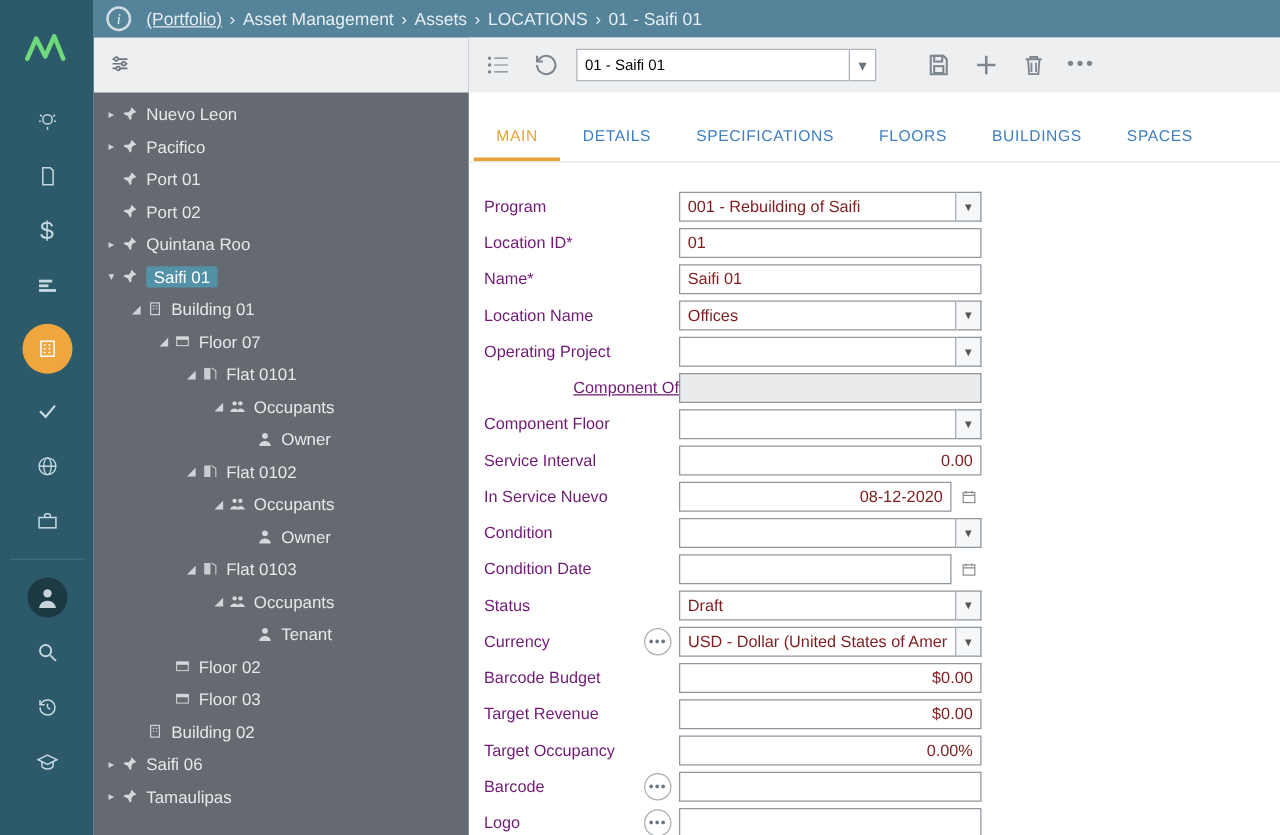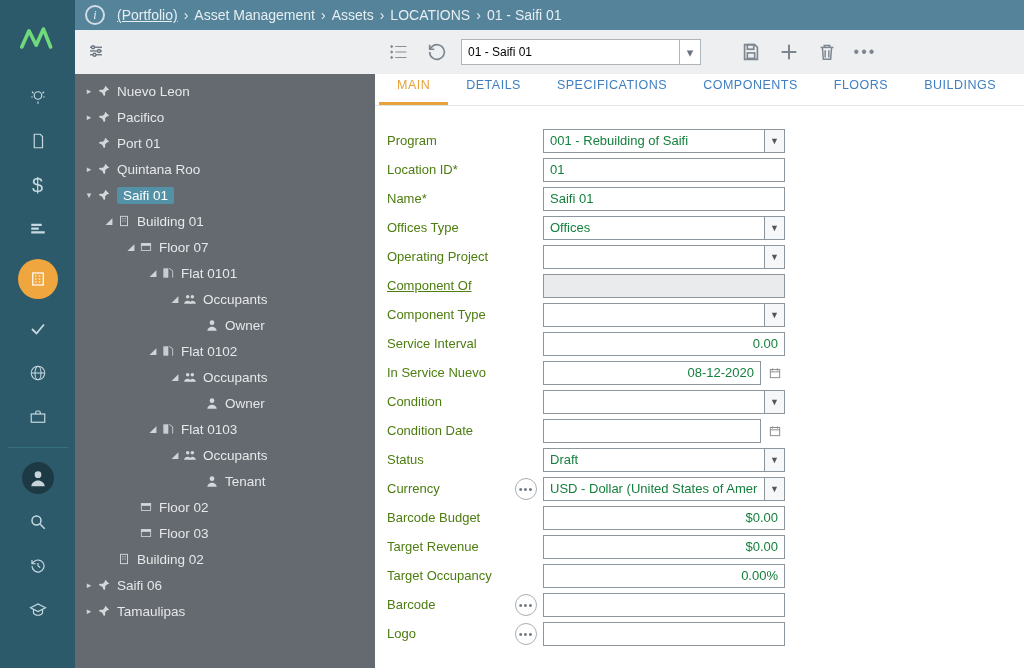--- a/index.html
+++ b/index.html
@@ -33,30 +33,30 @@
   .depth4 { padding-left: 94px; }
   .depth5 { padding-left: 116px; }
   .detail-pane { flex: 1; display: flex; flex-direction: column; min-width:0; }
   .detail-toolbar { height: 44px; background: #edeff1; display: flex; align-items: center; padding: 0 10px; gap: 10px; color:#6b7680; }
   .detail-toolbar .combo { flex: 0 0 240px; height: 26px; display:flex; }
   .detail-toolbar .combo input { flex:1; border:1px solid #aeb4ba; border-right:none; padding:0 6px; font-size:12px; }
   .detail-toolbar .combo .dd { width:22px; border:1px solid #aeb4ba; display:flex; align-items:center; justify-content:center; background:#fff; }
   .tb-btn { width: 28px; height: 28px; display:flex; align-items:center; justify-content:center; cursor:pointer; }
   .tb-btn svg { width:22px; height:22px; stroke:#7d868f; fill:none; }
   .tabs { display: flex; border-bottom: 1px solid #e2e5e8; padding: 0 4px; overflow:hidden; }
-  .tab { padding: 4px 18px 10px; font-size: 12.5px; letter-spacing: 0.5px; color: #3f7fc1; cursor:pointer; white-space:nowrap; }
+  .tab { padding: 28px 18px 10px; font-size: 12.5px; letter-spacing: 0.5px; color: #3f7fc1; cursor:pointer; white-space:nowrap; }
   .tab.active { color: #e8a23a; border-bottom: 3px solid #e8a23a; }
   .form-area { flex:1; overflow-y: auto; padding: 20px 12px 12px 12px; }
   .form-row { display: flex; align-items: center; height: 29px; }
-  .form-row .lbl { width: 156px; font-size: 13px; color: #4d7c0f; }
-  .form-row .lbl.underlined { text-decoration: underline; }
+  .form-row .lbl { width: 156px; font-size: 13px; color: #701a75; }
+  .form-row .lbl.underlined { text-decoration: underline; text-align: right; }
   .form-row .round-btn { width:22px; height:22px; border:1px solid #a9afb5; border-radius:50%; display:flex; align-items:center; justify-content:center; margin-right:6px; margin-left:-28px; font-size:11px; color:#6b7680; cursor:pointer; letter-spacing:1px;}
   .form-row .spacer-btn { width:22px; margin-right:6px; margin-left:-28px; visibility:hidden; }
   .field { width: 242px; display:flex; }
-  .field input { flex:1; height: 24px; border:1px solid #8e969d; padding: 0 6px; font-size: 13px; color:#15803d; }
+  .field input { flex:1; height: 24px; border:1px solid #8e969d; padding: 0 6px; font-size: 13px; color:#7f1d1d; }
   .field input.ra { text-align:right; }
   .field input.ro { background:#e9ebed; }
   .field .dd { width: 20px; border:1px solid #8e969d; border-left:none; display:flex; align-items:center; justify-content:center; background:#f6f7f8; font-size:9px; color:#555; cursor:pointer; }
   .field .cal { width: 20px; height:24px; display:flex; align-items:center; justify-content:center; border:0; margin-left:4px; color:#888; cursor:pointer; }
   svg.ico { width:18px; height:18px; }
 </style>
 </head>
 <body>
 
 <div class="app">
@@ -197,20 +197,29 @@
               <span class="label">Pacifico</span>
             </div>
             <div class="tree-row depth0">
               <span class="caret"></span>
               <span class="glyph">
                 <svg width="14" height="14" viewBox="0 0 24 24" fill="currentColor">
                   <path d="M14 3l7 7-4 1-3 3v5l-2 2-3-6-6-3 2-2h5l3-3z"></path>
                 </svg>
               </span>
               <span class="label">Port 01</span>
+            </div>
+            <div class="tree-row depth0">
+              <span class="caret"></span>
+              <span class="glyph">
+                <svg width="14" height="14" viewBox="0 0 24 24" fill="currentColor">
+                  <path d="M14 3l7 7-4 1-3 3v5l-2 2-3-6-6-3 2-2h5l3-3z"></path>
+                </svg>
+              </span>
+              <span class="label">Port 02</span>
             </div>
             <div class="tree-row depth0">
               <span class="caret">▸</span>
               <span class="glyph">
                 <svg width="14" height="14" viewBox="0 0 24 24" fill="currentColor">
                   <path d="M14 3l7 7-4 1-3 3v5l-2 2-3-6-6-3 2-2h5l3-3z"></path>
                 </svg>
               </span>
               <span class="label">Quintana Roo</span>
             </div>
@@ -444,21 +453,20 @@
                 <line x1="14" y1="10" x2="14" y2="18"></line>
               </svg>
             </span>
           <span class="tb-btn" style="font-size:16px;letter-spacing:2px;color:#7d868f">•••</span>
         </div>
 
         <div class="tabs" id="tabs">
             <div class="tab active">MAIN</div>
             <div class="tab">DETAILS</div>
             <div class="tab">SPECIFICATIONS</div>
-            <div class="tab">COMPONENTS</div>
             <div class="tab">FLOORS</div>
             <div class="tab">BUILDINGS</div>
             <div class="tab">SPACES</div>
           </div>
 
         <div class="form-area">
           <div id="form-rows">
               <div class="form-row">
                 <span class="lbl">Program</span>
                 <span class="spacer-btn"></span>
@@ -475,21 +483,21 @@
                 </div>
               </div>
               <div class="form-row">
                 <span class="lbl">Name*</span>
                 <span class="spacer-btn"></span>
                 <div class="field">
                   <input value="Saifi 01" style="">
                 </div>
               </div>
               <div class="form-row">
-                <span class="lbl">Offices Type</span>
+                <span class="lbl">Location Name</span>
                 <span class="spacer-btn"></span>
                 <div class="field">
                   <input value="Offices" style="">
                   <span class="dd">▼</span>
                 </div>
               </div>
               <div class="form-row">
                 <span class="lbl">Operating Project</span>
                 <span class="spacer-btn"></span>
                 <div class="field">
@@ -498,21 +506,21 @@
                 </div>
               </div>
               <div class="form-row">
                 <span class="lbl underlined">Component Of</span>
                 <span class="spacer-btn"></span>
                 <div class="field">
                   <input class="ro" readonly="" value="" style="">
                 </div>
               </div>
               <div class="form-row">
-                <span class="lbl">Component Type</span>
+                <span class="lbl">Component Floor</span>
                 <span class="spacer-btn"></span>
                 <div class="field">
                   <input value="" style="">
                   <span class="dd">▼</span>
                 </div>
               </div>
               <div class="form-row">
                 <span class="lbl">Service Interval</span>
                 <span class="spacer-btn"></span>
                 <div class="field">

